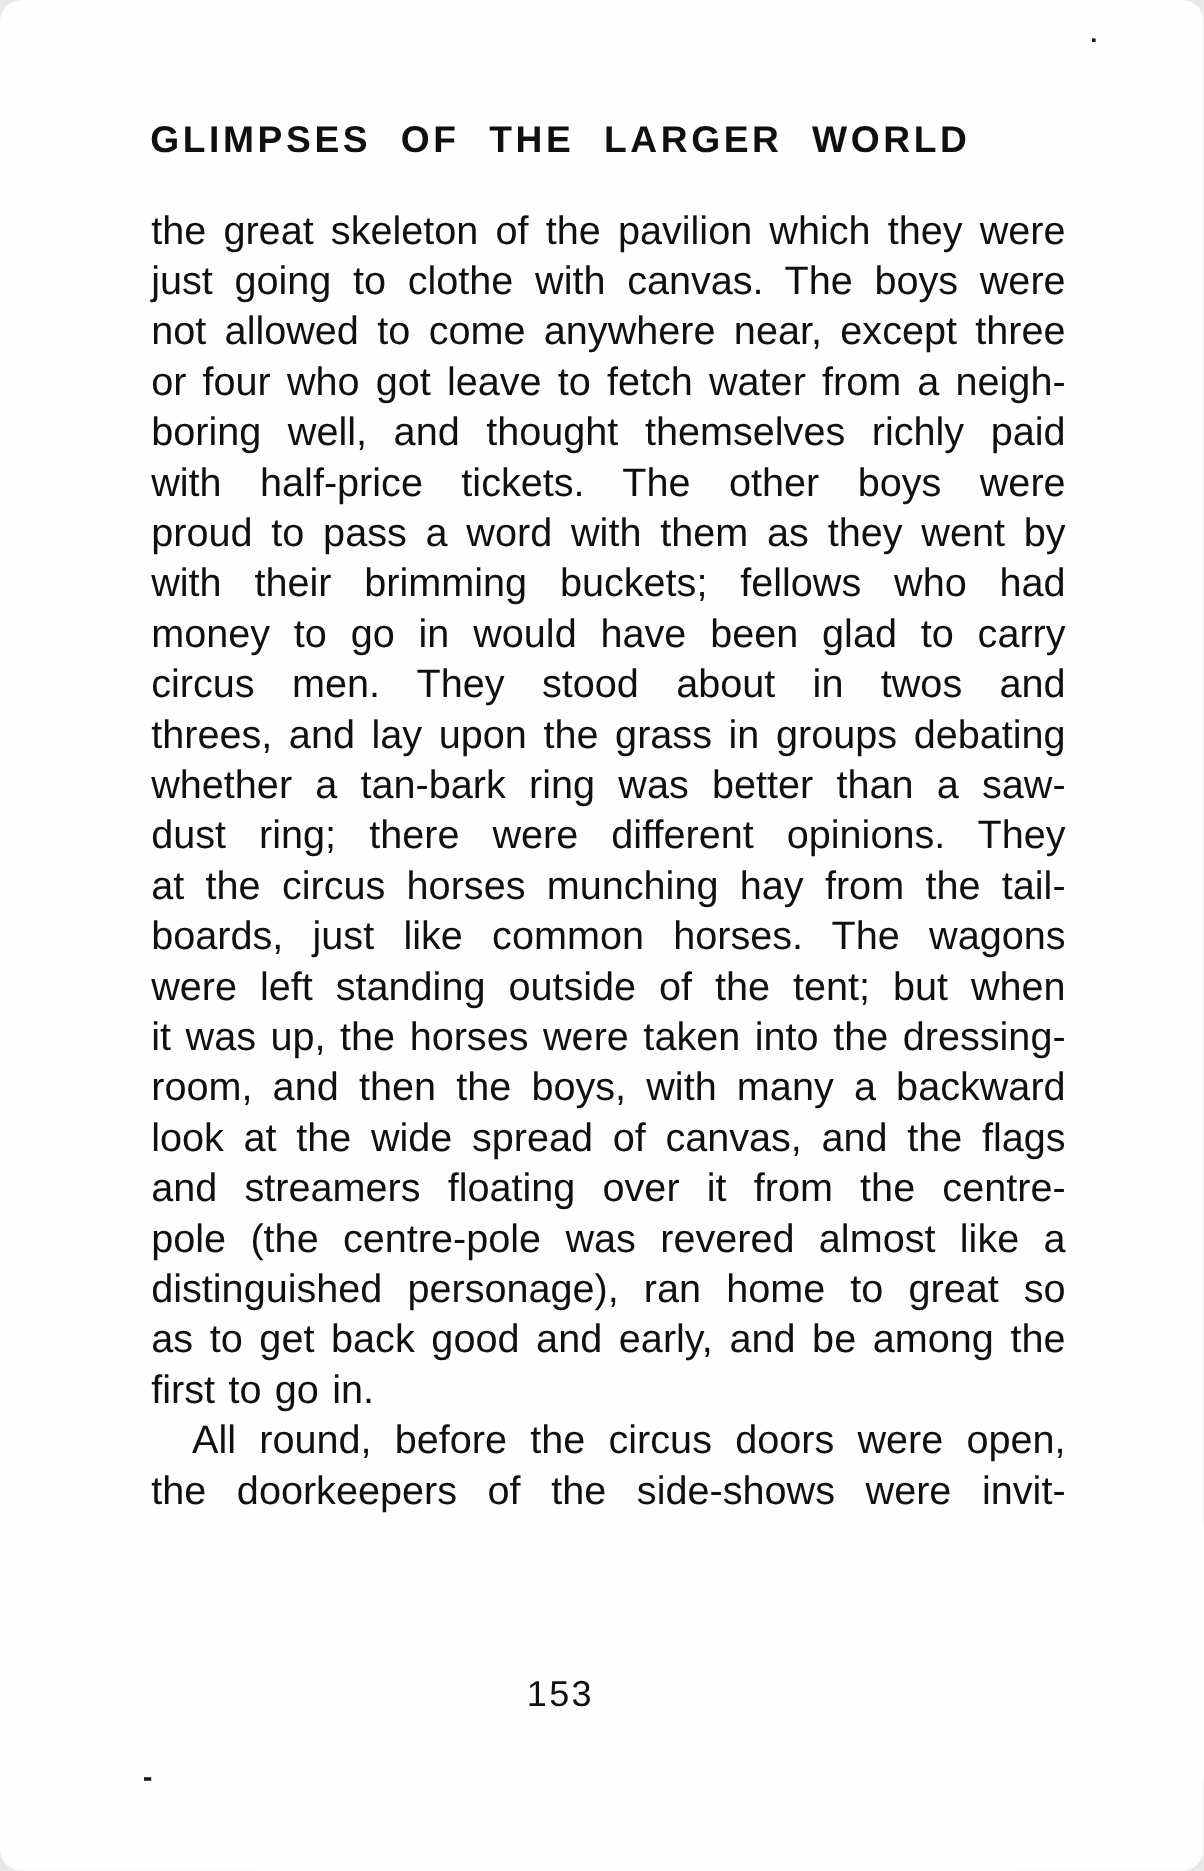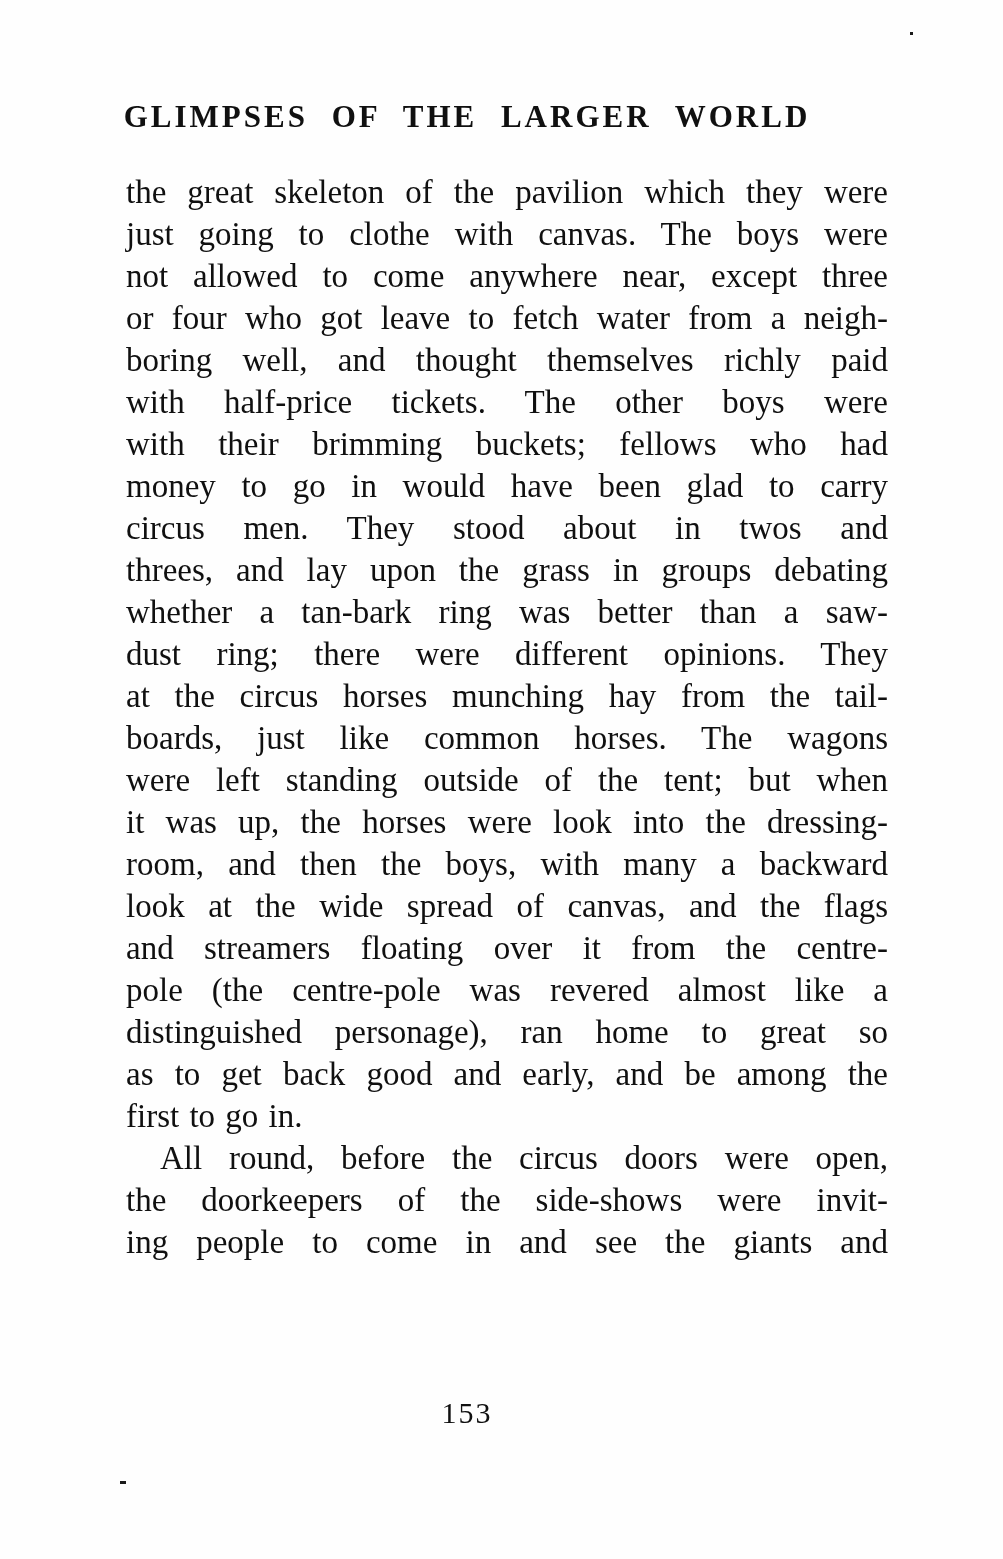--- a/index.html
+++ b/index.html
@@ -1,23 +1,24 @@
 <!DOCTYPE html>
 <html><head>
 <meta charset="utf-8">
 <style>
   html, body { margin: 0; padding: 0; background: #e8e8e8; }
   .page {
     position: relative;
     width: 1003px;
     height: 1559px;
     background: #fefefe;
-    font-family: Liberation Serif, serif;
+    font-family: Liberation Sans, sans-serif;
     color: #101010;
     overflow: hidden;
+    border-radius: 18px;
   }
   .running-head {
     position: absolute;
     top: 99px;
     left: 86px;
     width: 762px;
     text-align: center;
     font-weight: 700;
     font-size: 31px;
     letter-spacing: 3px;
@@ -69,39 +70,39 @@
 <div class="page">
   <div class="running-head">GLIMPSES OF THE LARGER WORLD</div>
 
   <div class="text-block">
       <div class="line">the great skeleton of the pavilion which they were</div>
       <div class="line">just going to clothe with canvas. The boys were</div>
       <div class="line">not allowed to come anywhere near, except three</div>
       <div class="line">or four who got leave to fetch water from a neigh-</div>
       <div class="line">boring well, and thought themselves richly paid</div>
       <div class="line">with half-price tickets. The other boys were</div>
+      <div class="line">proud to pass a word with them as they went by</div>
       <div class="line">with their brimming buckets; fellows who had</div>
       <div class="line">money to go in would have been glad to carry</div>
       <div class="line">circus men. They stood about in twos and</div>
       <div class="line">threes, and lay upon the grass in groups debating</div>
       <div class="line">whether a tan-bark ring was better than a saw-</div>
       <div class="line">dust ring; there were different opinions. They</div>
       <div class="line">at the circus horses munching hay from the tail-</div>
       <div class="line">boards, just like common horses. The wagons</div>
       <div class="line">were left standing outside of the tent; but when</div>
-      <div class="line">it was up, the horses were look into the dressing-</div>
+      <div class="line">it was up, the horses were taken into the dressing-</div>
       <div class="line">room, and then the boys, with many a backward</div>
       <div class="line">look at the wide spread of canvas, and the flags</div>
       <div class="line">and streamers floating over it from the centre-</div>
       <div class="line">pole (the centre-pole was revered almost like a</div>
       <div class="line">distinguished personage), ran home to great so</div>
       <div class="line">as to get back good and early, and be among the</div>
       <div class="line ragged">first to go in.</div>
       <div class="line indent">All round, before the circus doors were open,</div>
       <div class="line">the doorkeepers of the side-shows were invit-</div>
-      <div class="line">ing people to come in and see the giants and</div>
     </div>
 
   <div class="page-number">153</div>
 
   <div class="speck speck-top-right"></div>
   <div class="speck speck-bottom-left"></div>
 </div>
 
 </body></html>

